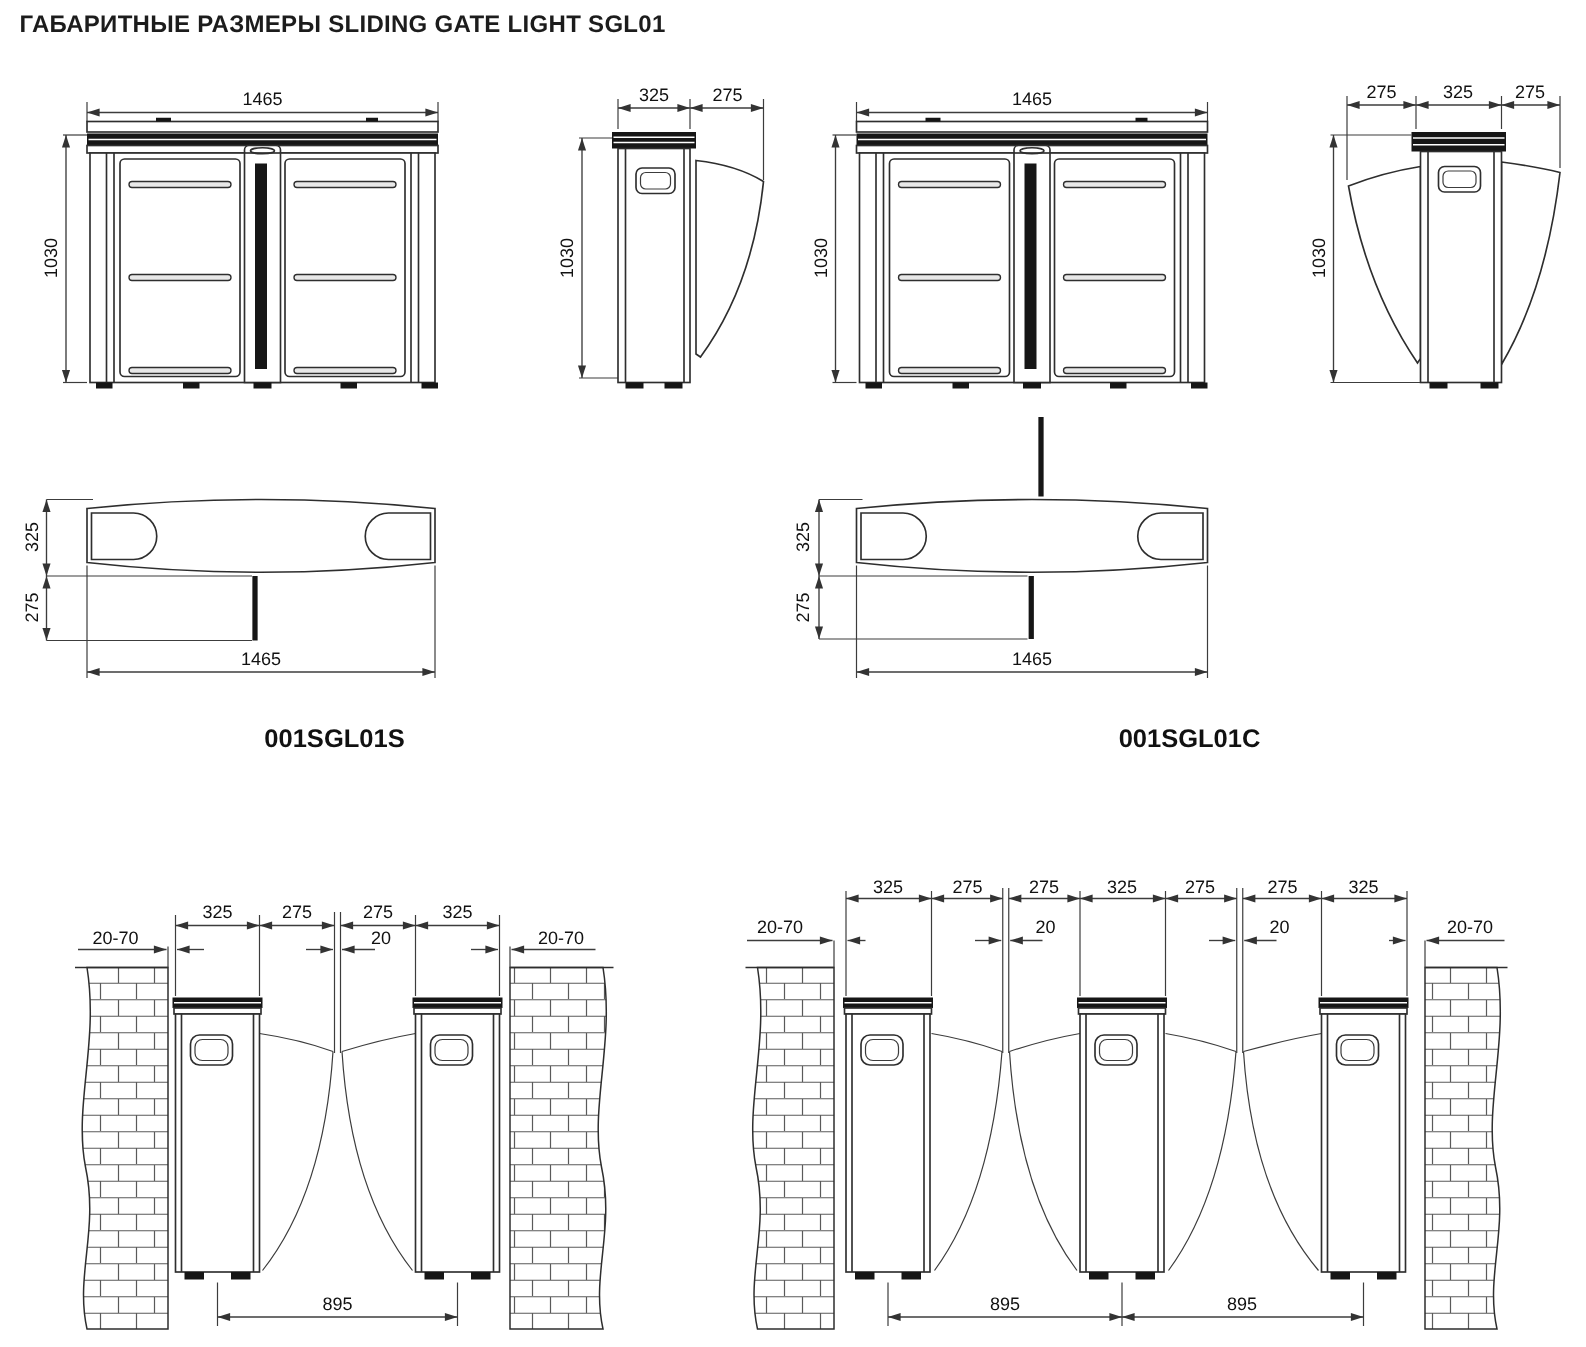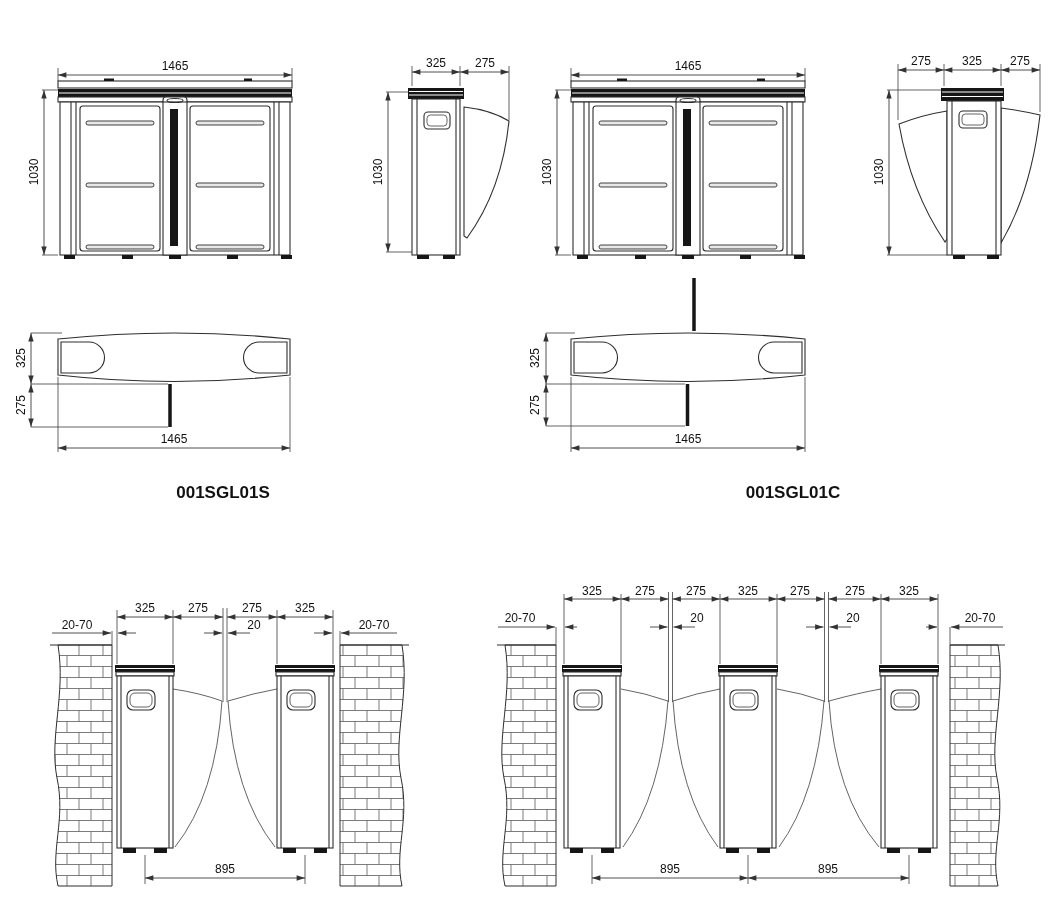--- a/index.html
+++ b/index.html
@@ -15,20 +15,21 @@
   .dark{fill:#161616;stroke:none;}
   .wht{stroke:#ffffff;stroke-width:1;fill:none;}
   .dimtxt{font:12px "Liberation Sans", sans-serif;fill:#111;}
   .lbl{font:bold 17px "Liberation Sans", sans-serif;fill:#111;}
   .mid{text-anchor:middle;}
 </style>
 </head>
 <body>
 
 <div class="page">
+  <div class="title">ГАБАРИТНЫЕ РАЗМЕРЫ SLIDING GATE LIGHT SGL01</div>
 
   <svg width="1057" height="898" viewBox="0 0 1057 898">
     <defs>
       <marker id="arr" viewBox="0 0 9 7" markerWidth="9" markerHeight="7" refX="8.7" refY="3.5" orient="auto-start-reverse" markerUnits="userSpaceOnUse">
         <path d="M0.3,0.8 L8.7,3.5 L0.3,6.2 Z" fill="#333"></path>
       </marker>
       <pattern id="brick" width="24" height="22" patternUnits="userSpaceOnUse" patternTransform="translate(0,644)">
         <rect width="24" height="22" fill="#ffffff"></rect>
         <path d="M0,0.5 H24 M0,11.5 H24 M7,0.5 V11.5 M19,11.5 V22" stroke="#5a5a5a" stroke-width="0.8" fill="none"></path>
       </pattern>

